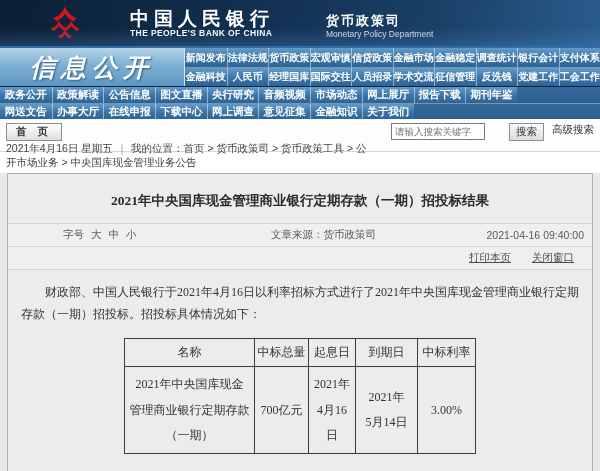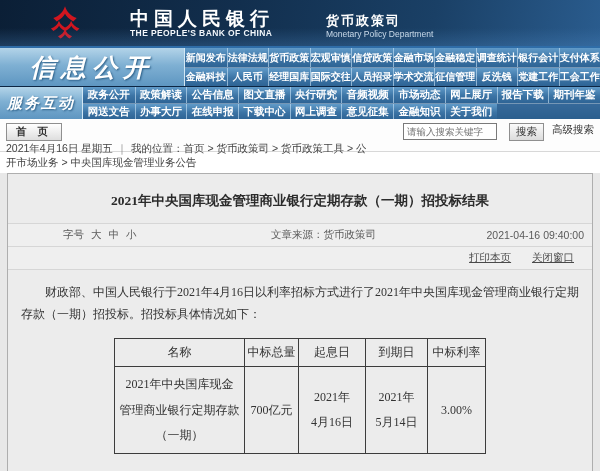--- a/index.html
+++ b/index.html
@@ -47,21 +47,21 @@
   .crumbbar { height:33px; background:#fdfdfd; border-bottom:1px solid #d8d8d8;
               display:flex; align-items:flex-start; padding:4px 6px 0 6px; position:relative;flex-direction:column; }
   .home-btn { border:1px solid #8f8f8f; background:linear-gradient(180deg,#ffffff,#dedede);
               font-size:10.5px; font-weight:bold; color:#333; padding:1px 9px; letter-spacing:4px;
               cursor:pointer; margin-right:6px; flex:0 0 auto; }
   .crumbtext { width:368px; font-size:10.5px; color:#444; line-height:1.35; }
   .crumb-sep { margin:0 4px; color:#888; }
   .searchbox { position:absolute; right:6px; top:4px; display:flex; align-items:flex-start; }
   .search-input { width:94px; height:17px; border:1px solid #7a7a7a; font-size:9.5px;
                   padding:0 3px; color:#333; background:#fff; }
-  .search-btn { margin-left:12px; border:1px solid #8f8f8f; background:linear-gradient(180deg,#fbfbfb,#dcdcdc);
+  .search-btn { margin-left:24px; border:1px solid #8f8f8f; background:linear-gradient(180deg,#fbfbfb,#dcdcdc);
                 font-size:10.5px; color:#333; padding:1px 6px; cursor:pointer; }
   .adv-link { margin-left:8px; font-size:10.5px; color:#333; cursor:pointer; }
 
   
   .main { background:#e8e8e8; height:318px; padding:0 7px;margin-top:21px; }
   .card { background:#ececec; border:1px solid #aeaeae; border-bottom:none; height:100%; }
   .a-title { text-align:center; font-size:13.5px; font-weight:bold; color:#2b2b2b;
              font-family:"Liberation Serif","DejaVu Serif",serif; margin:18px 12px 13px 12px; }
   .meta-strip { background:#efefef; border-top:1px solid #d6d6d6; border-bottom:1px solid #d6d6d6; }
   .meta-row { display:flex; align-items:center; font-size:10.5px; color:#5a5a5a;
@@ -74,21 +74,21 @@
   .a-link { color:#4a4a4a; text-decoration:underline; margin-left:18px; cursor:pointer; }
 
   .body-text { margin:11px 13px 0 13px; text-indent:2em; font-size:12px; color:#333;
                line-height:1.85; font-family:"Liberation Serif","DejaVu Serif",serif; }
 
   .bid-table { margin:13px auto 0 auto; border-collapse:collapse; font-size:12px; color:#333;
                font-family:"Liberation Serif","DejaVu Serif",serif; }
   .bid-table th, .bid-table td { border:1px solid #3c3c3c; text-align:center; font-weight:normal; }
   .bid-table th { padding:5px 2px; }
   .bid-table td { padding:5px 3px; white-space:pre-line; line-height:2.1; }
-  .col-name { width:130px; } .col-amt { width:54px; } .col-start { width:67px; }
+  .col-name { width:130px; } .col-amt { width:54px; } .col-start { width:47px; }
   .col-end { width:62px; } .col-rate { width:58px; }
 
   .sig { text-align:center; font-size:12px; color:#333; margin-top:18px;
          font-family:"Liberation Serif","DejaVu Serif",serif; }
 </style>
 </head>
 <body>
 
 <div class="page">
 
@@ -135,21 +135,20 @@
             <span class="nav-item">人员招录</span>
             <span class="nav-item">学术交流</span>
             <span class="nav-item">征信管理</span>
             <span class="nav-item">反洗钱</span>
             <span class="nav-item">党建工作</span>
             <span class="nav-item">工会工作</span>
           </div>
       </div>
     </div>
     <div class="nav-block b2">
-      <div class="nav-label">服务互动</div>
       <div class="nav-rows">
         <div class="nav-row">
             <span class="nav-item">政务公开</span>
             <span class="nav-item">政策解读</span>
             <span class="nav-item">公告信息</span>
             <span class="nav-item">图文直播</span>
             <span class="nav-item">央行研究</span>
             <span class="nav-item">音频视频</span>
             <span class="nav-item">市场动态</span>
             <span class="nav-item">网上展厅</span>

